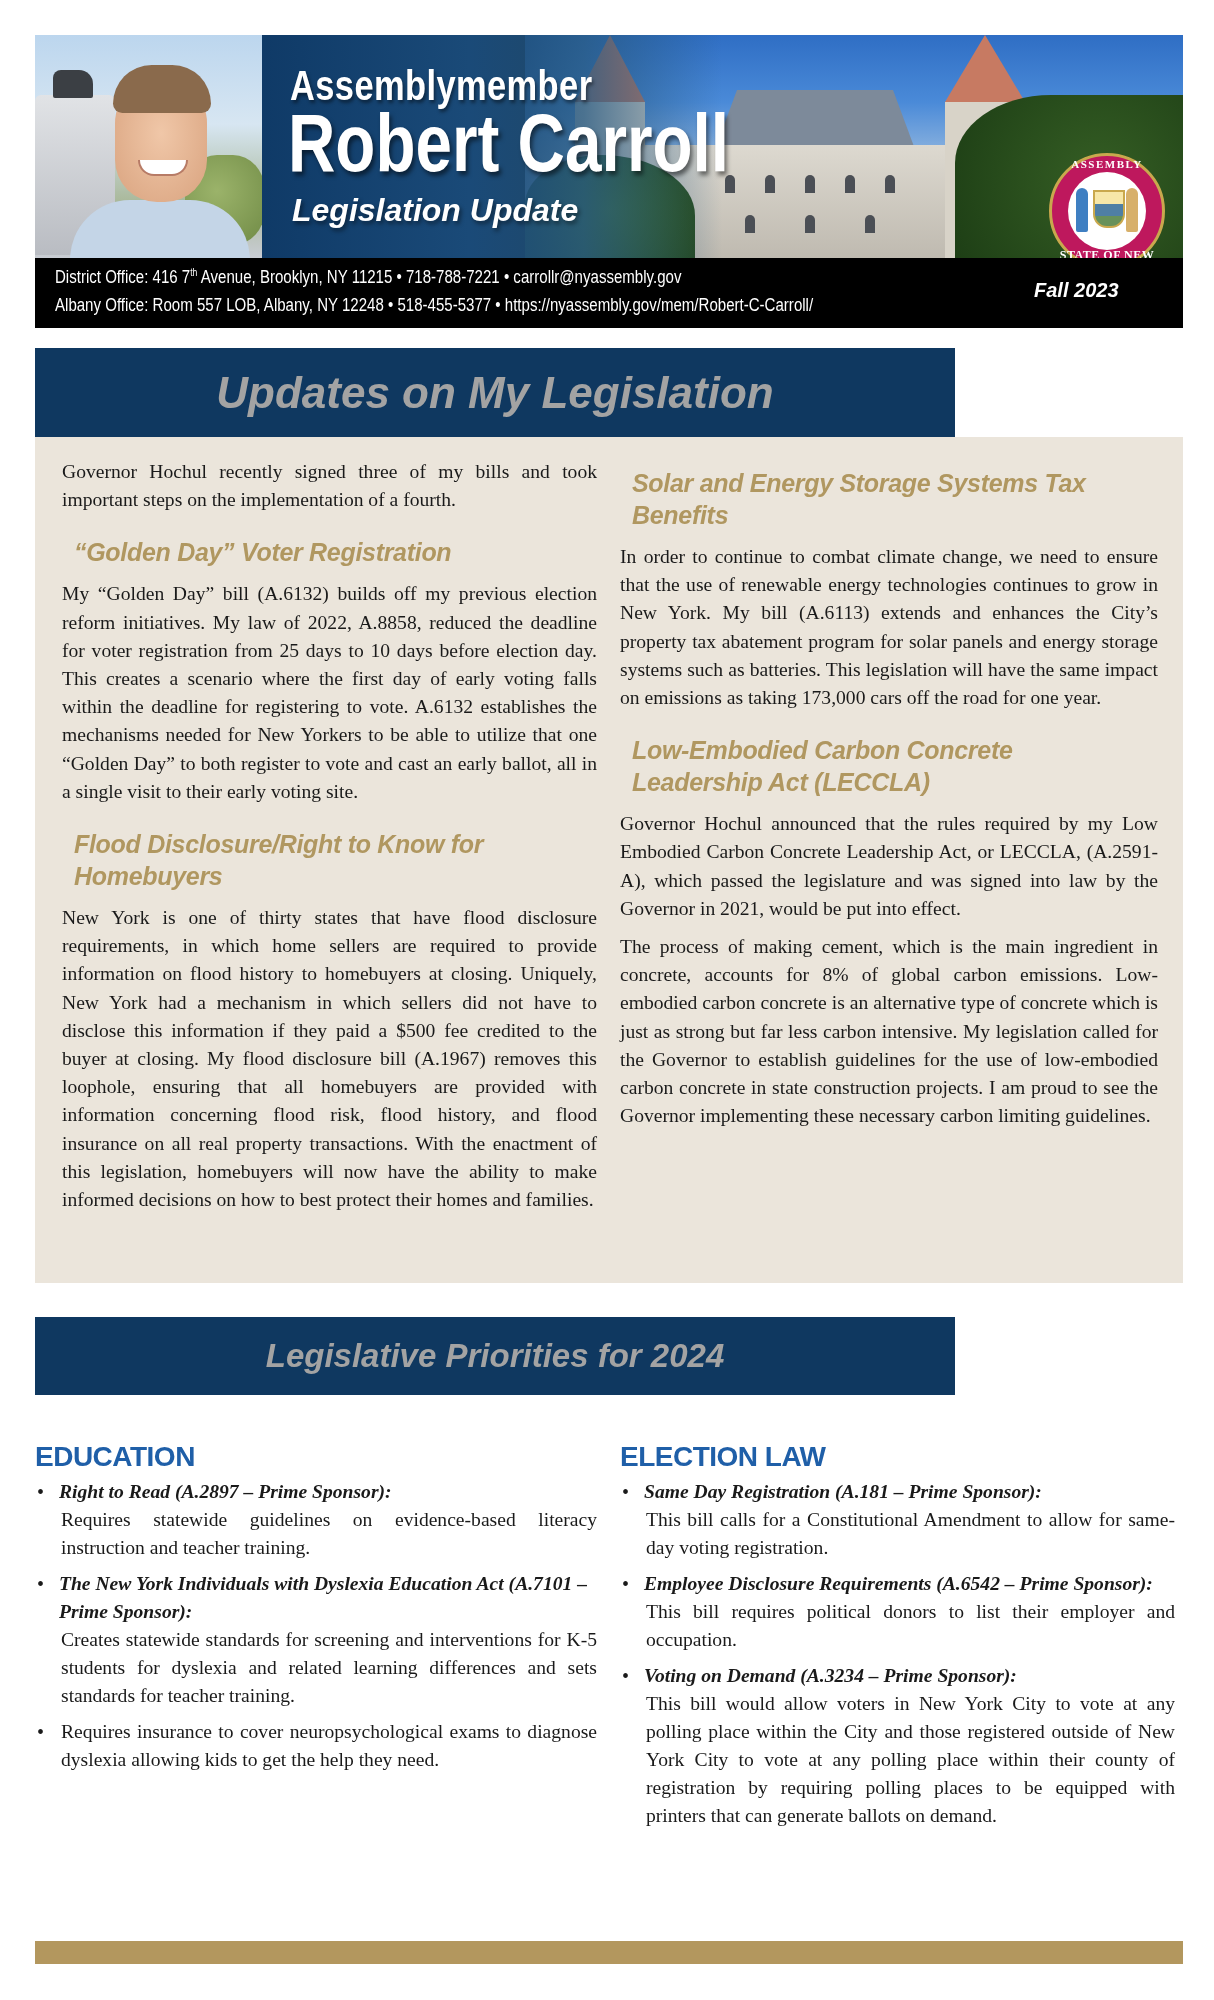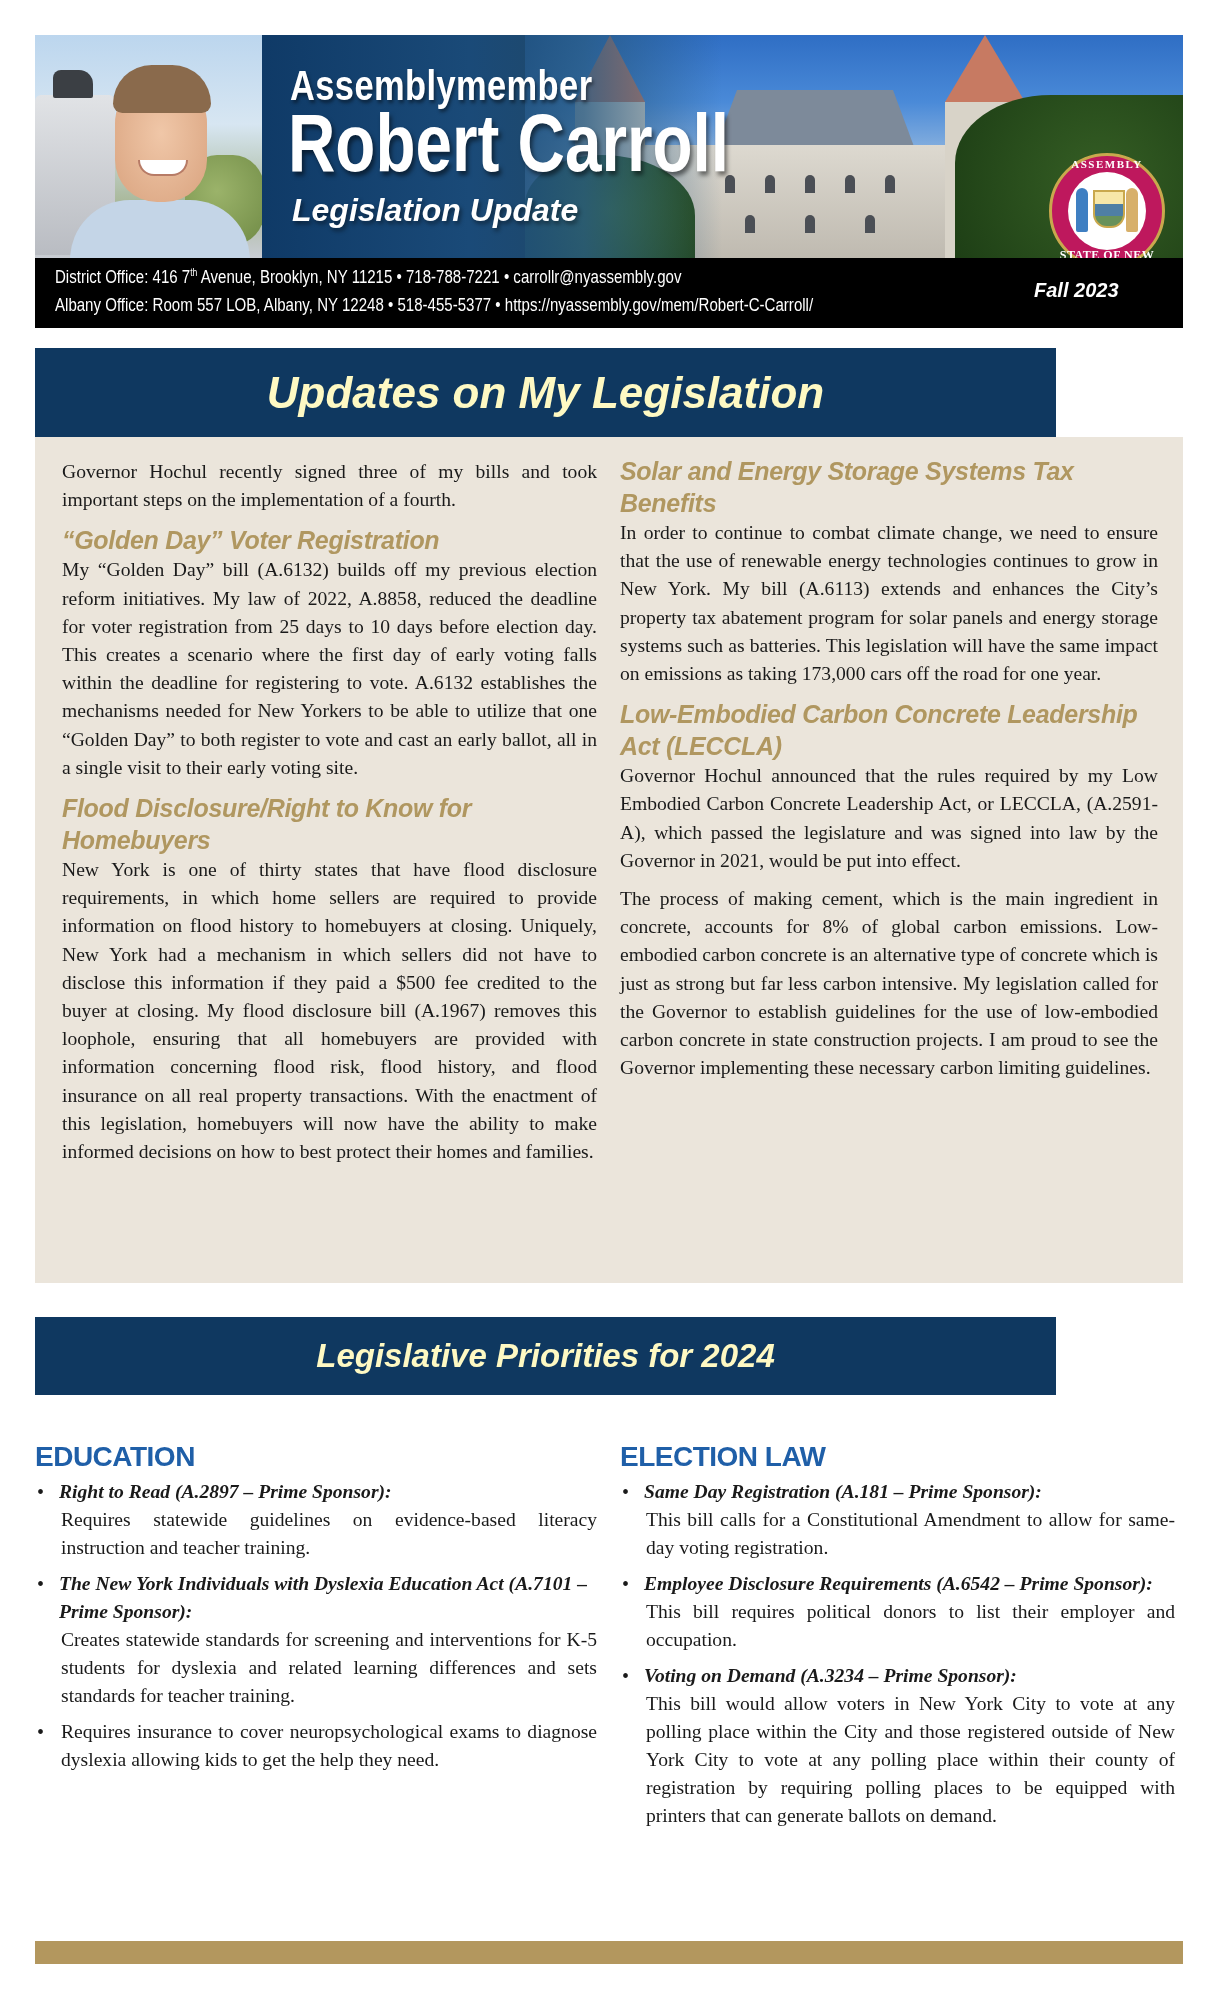--- a/index.html
+++ b/index.html
@@ -48,31 +48,31 @@
   .seal-text-top { left: 0; top: 2px; width: 110px; text-align: center; font-size: 11px; font-weight: bold; color: #fff; letter-spacing: 1.5px; font-family: "Liberation Serif", serif; }
   .seal-text-bot { left: 0; top: 92px; width: 110px; text-align: center; font-size: 12px; font-weight: bold; color: #fff; letter-spacing: 0.5px; font-family: Liberation Serif, serif; }
 
   .contact-bar { left: 0; top: 223px; width: 1148px; height: 70px; background: #000; }
   .contact-line { left: 20px; font-family: "Liberation Sans", sans-serif; font-size: 17.5px; color: #fff; white-space: nowrap;
     transform: scaleX(0.86); transform-origin: left; }
   .contact-line sup { font-size: 10px; }
   .season { left: 1034px; top: 247px; font-family: "Liberation Sans", sans-serif; font-weight: bold; font-style: italic; font-size: 20px; color: #fff; margin-top: 32px; }
 
   
-  .band { left: 35px; width: 1021px; background: #0f3860; color: #fef9c3; text-align: center;
+  .band { left: 35px; width: 920px; background: #0f3860; color: #a3a3a3; text-align: center;
     font-family: "Liberation Sans", sans-serif; font-weight: bold; font-style: italic; }
   .band1 { top: 348px; height: 89px; line-height: 89px; font-size: 44px; }
   .band2 { top: 1317px; height: 78px; line-height: 78px; font-size: 33px; }
 
   .beige { left: 35px; top: 437px; width: 1148px; height: 846px; background: #ebe5db; }
 
   .col { position: absolute; font-size: 19.6px; line-height: 28.2px; text-align: justify; }
   .col p { margin: 0; }
   .col .gap { height: 10px; }
-  .col h3 { margin: 0; font-family: "Liberation Sans", sans-serif; font-weight: bold; font-style: italic;
+  .col h3 { margin: 12px; font-family: "Liberation Sans", sans-serif; font-weight: bold; font-style: italic;
     font-size: 25px; line-height: 32px; color: #b09760; text-align: left; letter-spacing: -0.3px; }
   .col-left { left: 62px; top: 458px; width: 535px; }
   .col-right { left: 620px; top: 455px; width: 538px; }
 
   
   .pri-col { position: absolute; font-size: 19.6px; line-height: 28px; }
   .pri-col h2 { margin: 0 0 4px 0; font-family: "Liberation Sans", sans-serif; font-weight: bold; 
     font-size: 28px; line-height: 34px; color: #1f5fa8; letter-spacing: -0.5px; }
   .pri-item { position: relative; padding-left: 24px; margin-bottom: 8px; }
   .pri-item .bullet { position: absolute; left: 2px; top: 0; font-size: 20px; }

